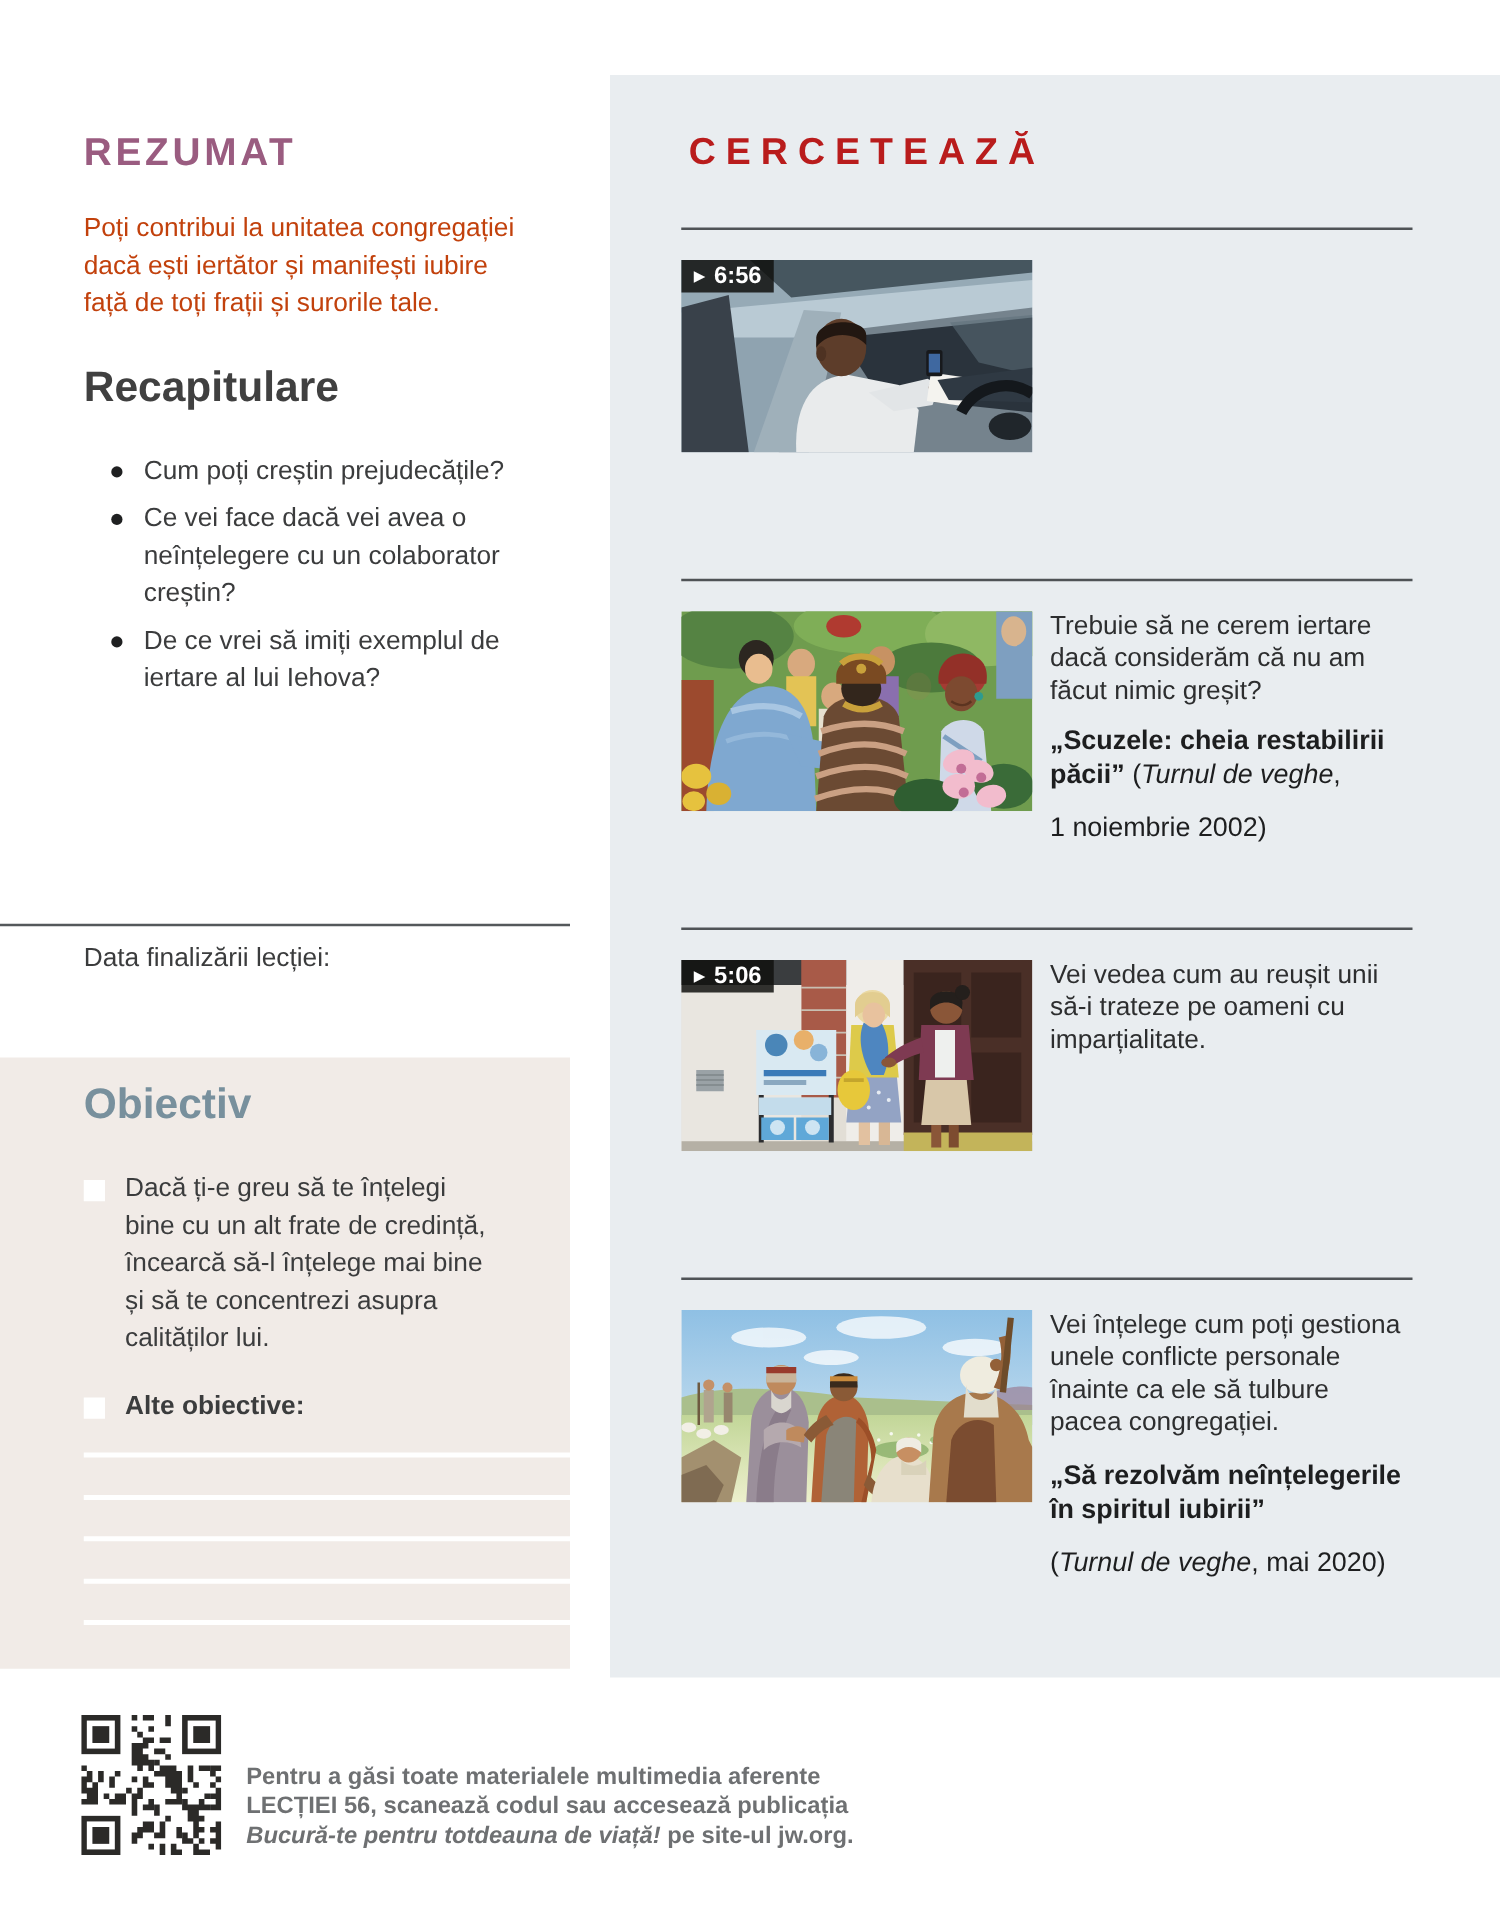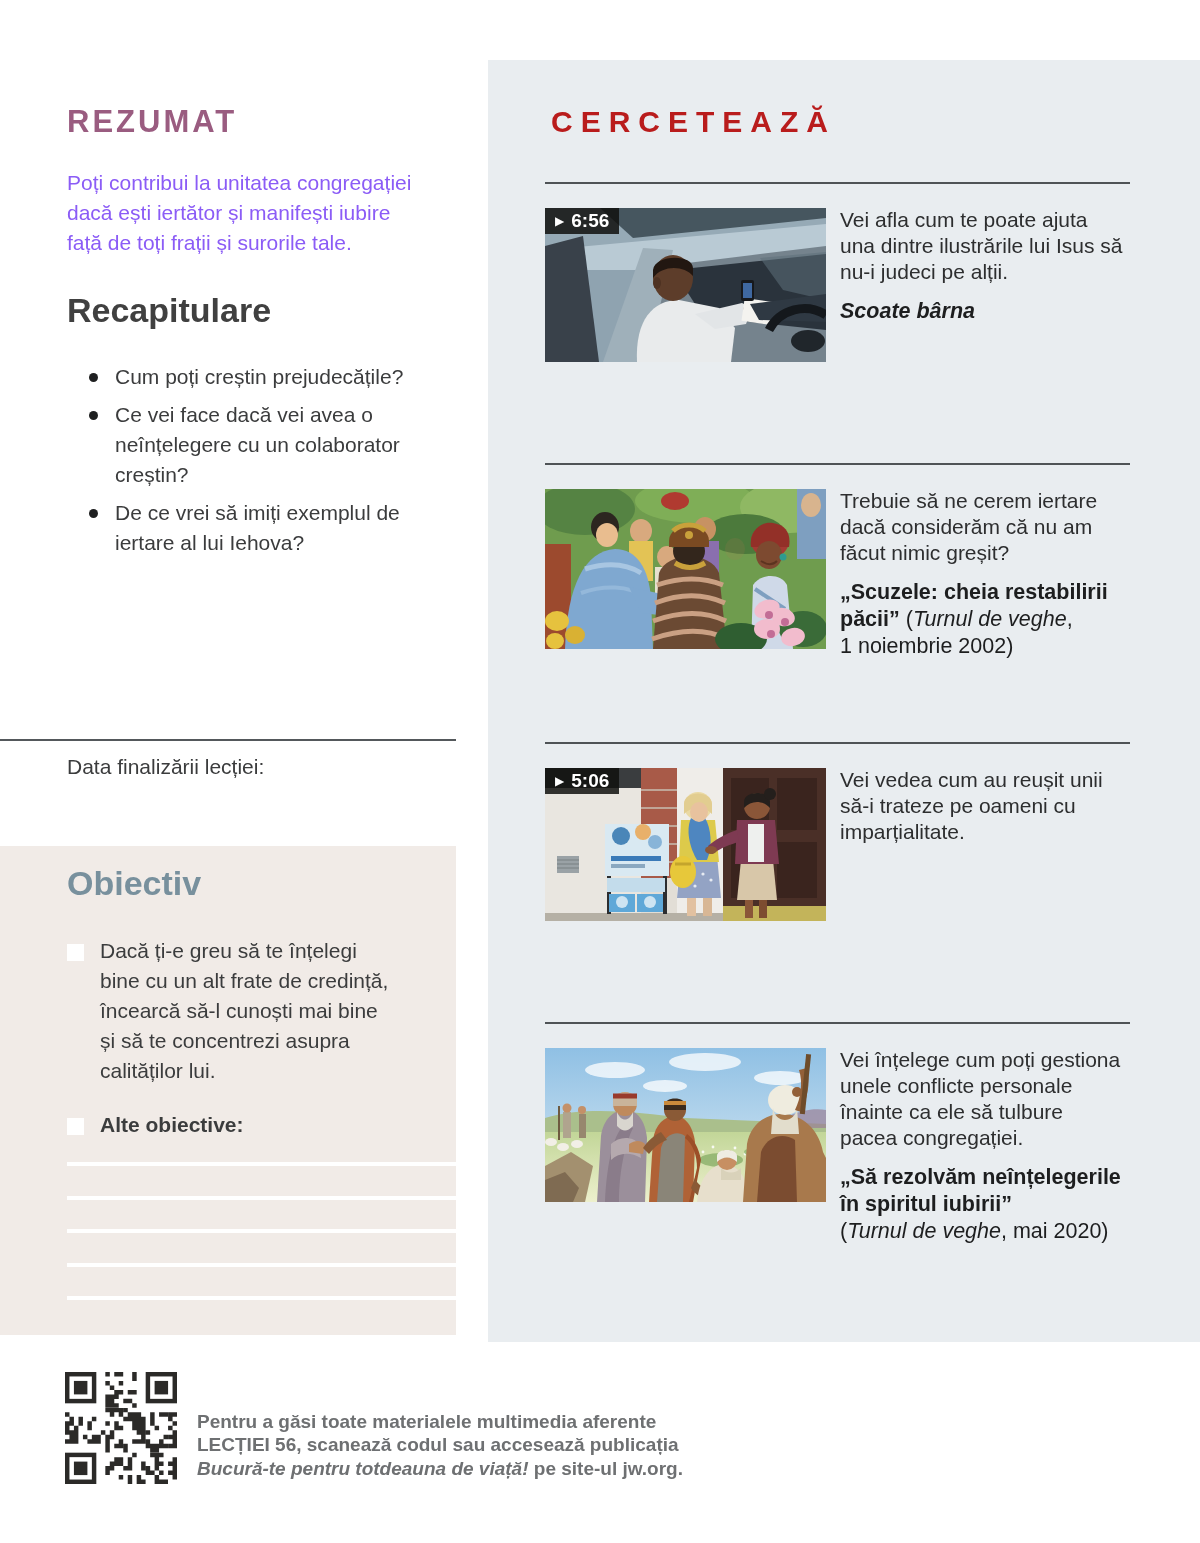--- a/index.html
+++ b/index.html
@@ -2,21 +2,21 @@
 <html lang="ro"><head>
 <meta charset="utf-8">
 <style>
   html,body{margin:0;padding:0;background:#fff;}
   .page{position:relative;width:1200px;height:1543px;background:#ffffff;overflow:hidden;
         font-family:"Liberation Sans","DejaVu Sans",sans-serif;color:#3b3c3d;}
   .abs{position:absolute;}
 
   
   .summary-title{left:67px;top:104px;font-size:31px;font-weight:700;letter-spacing:3px;color:#9a5c80;margin:0;}
-  .summary-body{left:67px;top:168px;width:360px;font-size:21px;line-height:30px;margin:0;color:#8b5cf6;}
+  .summary-body{left:67px;top:168px;width:360px;font-size:21px;line-height:30px;margin:0;color:#c2410c;}
   .review-title{left:67px;top:291px;font-size:34px;font-weight:700;color:#404040;margin:0;}
   .review-list{left:67px;top:362px;width:360px;margin:0;padding:0;list-style:none;font-size:21px;line-height:30px;}
   .review-list li{position:relative;padding-left:48px;margin-bottom:8px;width:312px;}
   .review-list li::before{content:"";position:absolute;left:22px;top:11px;width:9px;height:9px;border-radius:50%;background:#1f2021;}
   .left-rule{left:0;top:739px;width:456px;height:2px;background:#54585b;}
   .completion-label{left:67px;top:752px;font-size:21px;line-height:30px;margin:0;}
 
   .goal-box{left:0;top:846px;width:456px;height:489px;background:#f1ebe7;}
   .goal-title{left:67px;top:18px;font-size:34px;font-weight:700;color:#78909d;margin:0;}
   .checkbox{width:17px;height:17px;background:#ffffff;}
@@ -37,21 +37,21 @@
   .thumb{position:absolute;left:0;top:26px;width:281px;margin:0;overflow:hidden;}
   .thumb svg{display:block;width:281px;}
   .badge{position:absolute;left:0;top:0;height:26px;background:rgba(16,16,14,.85);color:#fff;
          display:flex;align-items:center;padding:0 10px;font-weight:700;font-size:19px;}
   .badge .tri{font-size:12px;margin-right:7px;line-height:1;}
   .item-text{position:absolute;left:295px;top:25px;width:284px;}
   .item-text .desc{margin:0 0 13px 0;font-size:21px;line-height:26px;color:#2d2e2f;}
   .item-text .ref{margin:0;font-size:21.5px;line-height:27px;color:#1d1e1f;}
   .ref.bi{font-weight:700;font-style:italic;}
   .ref .b{font-weight:700;}
-  .ref .blk{display:block;}
+  .ref .blk{display:block;margin-top:16px;}
 </style>
 </head>
 <body>
 
 <div class="page">
 
   <h1 class="abs summary-title">REZUMAT</h1>
   <p class="abs summary-body">Poți contribui la unitatea congregației dacă ești iertător și manifești iubire față de toți frații și surorile tale.</p>
 
   <h2 class="abs review-title">Recapitulare</h2>
@@ -61,21 +61,21 @@
     <li>De ce vrei să imiți exemplul de iertare al lui Iehova?</li>
   </ul>
 
   <div class="abs left-rule"></div>
   <p class="abs completion-label">Data finalizării lecției:</p>
 
   <div class="abs goal-box">
     <h2 class="abs goal-title">Obiectiv</h2>
 
     <div class="abs checkbox" style="left:67px;top:98px;"></div>
-    <p class="abs goal-text" style="left:100px;top:90px;">Dacă ți-e greu să te înțelegi bine cu un alt frate de credință, încearcă să-l cunoști mai bine și să te concentrezi asupra calităților lui.</p>
+    <p class="abs goal-text" style="left:100px;top:90px;">Dacă ți-e greu să te înțelegi bine cu un alt frate de credință, încearcă să-l înțelege mai bine și să te concentrezi asupra calităților lui.</p>
 
     <div class="abs checkbox" style="left:67px;top:272px;"></div>
     <p class="abs goal-text" style="left:100px;top:264px;font-weight:bold;">Alte obiective:</p>
 
     <div class="abs write-line" style="top:316px;"></div>
     <div class="abs write-line" style="top:350px;"></div>
     <div class="abs write-line" style="top:383px;"></div>
     <div class="abs write-line" style="top:417px;"></div>
     <div class="abs write-line" style="top:450px;"></div>
   </div>
@@ -136,24 +136,20 @@
           <rect x="198" y="75" width="9" height="15" fill="#3f68a0"></rect>
           <polygon points="205,96 281,86 281,114 214,112" fill="#2f3943"></polygon>
           <path d="M224,122 a40,40 0 0 1 57,-15" stroke="#14181c" stroke-width="9" fill="none"></path>
           <ellipse cx="263" cy="133" rx="17" ry="11" fill="#20262b"></ellipse>
         </svg>
         <div class="badge">
           <span class="tri">▶</span>
           <span>6:56</span>
         </div>
       </figure>
-      <div class="item-text">
-        <p class="desc">Vei afla cum te poate ajuta una dintre ilustrările lui Isus să nu-i judeci pe alții.</p>
-        <p class="ref bi">Scoate bârna</p>
-      </div>
     </section>
 
     <section class="explore-item" style="top:403px;">
       <div class="item-rule"></div>
       <figure class="thumb" style="height:160px;">
         <svg viewBox="0 0 281 160" preserveAspectRatio="none">
           <rect width="281" height="160" fill="#6f9c4e"></rect>
           <ellipse cx="40" cy="20" rx="50" ry="26" fill="#558343"></ellipse>
           <ellipse cx="150" cy="12" rx="60" ry="22" fill="#7fae57"></ellipse>
           <ellipse cx="245" cy="18" rx="50" ry="26" fill="#8fb863"></ellipse>

